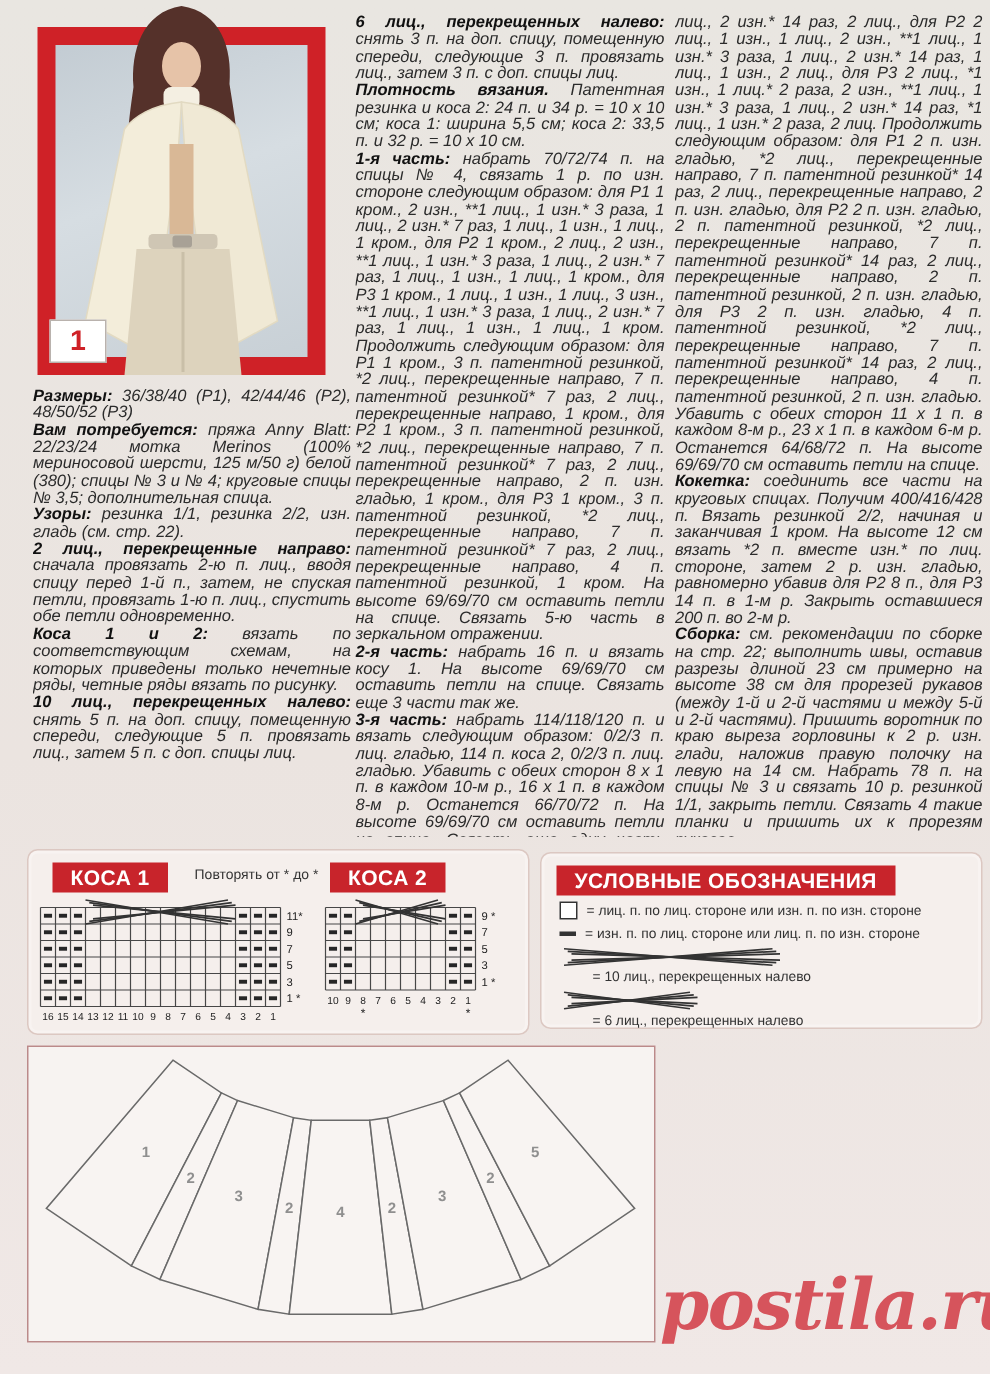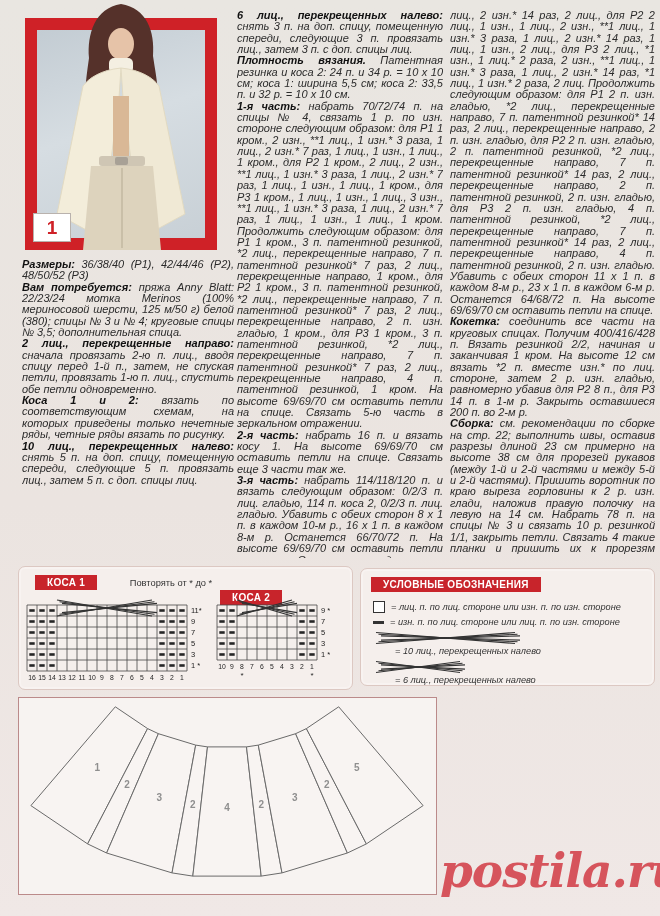--- a/index.html
+++ b/index.html
@@ -18,27 +18,27 @@
   .col{position:absolute;font-size:11px;line-height:11.35px;color:#2b2b2b;text-align:justify;overflow:hidden;font-style:italic;}
   #col1{left:22px;top:259px;width:212px;height:296px;}
   #col2{left:237px;top:10px;width:206px;height:548px;}
   #col3{left:450px;top:10px;width:205px;height:548px;}
   .para{margin:0;}
   .para b{color:#111;}
   
   .panel{position:absolute;background:#f5efec;border:1px solid #dcc8c2;border-radius:7px;box-shadow:0 0 0 2px #f8f3f1 inset;}
   #charts-panel{left:18px;top:566px;width:333px;height:122px;}
   #legend-panel{left:360px;top:568px;width:293px;height:116px;}
-  .red-hdr{position:absolute;background:#c8242b;color:#ffffff;font-weight:bold;font-size:10px;
+  .red-hdr{position:absolute;background:#c8242b;color:#ffffff;font-weight:bold;font-size:14px;
            padding:2px 12px;letter-spacing:.3px;white-space:nowrap;}
   #repeat-note{position:absolute;left:88px;top:11px;width:128px;text-align:center;font-size:9.3px;color:#333;}
   #kosa1-svg{position:absolute;left:6px;top:30px;overflow:visible;}
   #kosa2-svg{position:absolute;left:196px;top:30px;overflow:visible;}
   
-  #legend-items{position:absolute;left:12px;top:32px;right:8px;font-size:9.2px;color:#333;font-style:italic;}
+  #legend-items{position:absolute;left:12px;top:32px;right:8px;font-size:9.2px;color:#333;}
   .lg-item{margin-bottom:3px;}
   .lg-inline{display:flex;align-items:center;gap:6px;margin-bottom:4px;}
   .sym-square{display:inline-block;width:10px;height:10px;border:1.6px solid #333;background:#fff;flex:0 0 auto;}
   .sym-dash{display:inline-block;width:11px;height:3px;background:#333;flex:0 0 auto;}
   .lg-cable-text{margin:1px 0 4px 22px;}
   
   #schematic-box{position:absolute;left:18px;top:697px;width:417px;height:196px;background:#f7f3f1;border:1px solid #bb8a8a;}
   #fan-svg{position:absolute;left:0;top:0;}
   
   #watermark{position:absolute;left:440px;top:843px;font-family:"DejaVu Serif", serif;font-style:italic;
@@ -65,41 +65,42 @@
       <line x1="97" y1="168" x2="97" y2="248" stroke="#c9bfa8" stroke-width="2"></line>
     </svg>
     <div id="photo-number">
       <span>1</span>
     </div>
   </div>
 
   <div id="col1" class="col">
       <div class="para"><b>Размеры: </b>36/38/40 (Р1), 42/44/46 (Р2), 48/50/52 (Р3)</div>
       <div class="para"><b>Вам потребуется: </b>пряжа Anny Blatt: 22/23/24 мотка Merinos (100% мериносовой шерсти, 125 м/50 г) белой (380); спицы № 3 и № 4; круговые спицы № 3,5; дополнительная спица.</div>
+      <div class="para"><b>Узоры: </b>резинка 1/1, резинка 2/2, изн. гладь (см. стр. 22).</div>
       <div class="para"><b>2 лиц., перекрещенные направо: </b>сначала провязать 2-ю п. лиц., вводя спицу перед 1-й п., затем, не спуская петли, провязать 1-ю п. лиц., спустить обе петли одновременно.</div>
       <div class="para"><b>Коса 1 и 2: </b>вязать по соответствующим схемам, на которых приведены только нечетные ряды, четные ряды вязать по рисунку.</div>
       <div class="para"><b>10 лиц., перекрещенных налево: </b>снять 5 п. на доп. спицу, помещенную спереди, следующие 5 п. провязать лиц., затем 5 п. с доп. спицы лиц.</div>
     </div>
   <div id="col2" class="col">
       <div class="para"><b>6 лиц., перекрещенных налево: </b>снять 3 п. на доп. спицу, помещенную спереди, следующие 3 п. провязать лиц., затем 3 п. с доп. спицы лиц.</div>
       <div class="para"><b>Плотность вязания. </b>Патентная резинка и коса 2: 24 п. и 34 р. = 10 х 10 см; коса 1: ширина 5,5 см; коса 2: 33,5 п. и 32 р. = 10 х 10 см.</div>
       <div class="para"><b>1-я часть: </b>набрать 70/72/74 п. на спицы № 4, связать 1 р. по изн. стороне следующим образом: для Р1 1 кром., 2 изн., **1 лиц., 1 изн.* 3 раза, 1 лиц., 2 изн.* 7 раз, 1 лиц., 1 изн., 1 лиц., 1 кром., для Р2 1 кром., 2 лиц., 2 изн., **1 лиц., 1 изн.* 3 раза, 1 лиц., 2 изн.* 7 раз, 1 лиц., 1 изн., 1 лиц., 1 кром., для Р3 1 кром., 1 лиц., 1 изн., 1 лиц., 3 изн., **1 лиц., 1 изн.* 3 раза, 1 лиц., 2 изн.* 7 раз, 1 лиц., 1 изн., 1 лиц., 1 кром. Продолжить следующим образом: для Р1 1 кром., 3 п. патентной резинкой, *2 лиц., перекрещенные направо, 7 п. патентной резинкой* 7 раз, 2 лиц., перекрещенные направо, 1 кром., для Р2 1 кром., 3 п. патентной резинкой, *2 лиц., перекрещенные направо, 7 п. патентной резинкой* 7 раз, 2 лиц., перекрещенные направо, 2 п. изн. гладью, 1 кром., для Р3 1 кром., 3 п. патентной резинкой, *2 лиц., перекрещенные направо, 7 п. патентной резинкой* 7 раз, 2 лиц., перекрещенные направо, 4 п. патентной резинкой, 1 кром. На высоте 69/69/70 см оставить петли на спице. Связать 5-ю часть в зеркальном отражении.</div>
       <div class="para"><b>2-я часть: </b>набрать 16 п. и вязать косу 1. На высоте 69/69/70 см оставить петли на спице. Связать еще 3 части так же.</div>
       <div class="para"><b>3-я часть: </b>набрать 114/118/120 п. и вязать следующим образом: 0/2/3 п. лиц. гладью, 114 п. коса 2, 0/2/3 п. лиц. гладью. Убавить с обеих сторон 8 х 1 п. в каждом 10-м р., 16 х 1 п. в каждом 8-м р. Останется 66/70/72 п. На высоте 69/69/70 см оставить петли на спице. Связать еще одну часть так же.</div>
     </div>
   <div id="col3" class="col">
       <div class="para">лиц., 2 изн.* 14 раз, 2 лиц., для Р2 2 лиц., 1 изн., 1 лиц., 2 изн., **1 лиц., 1 изн.* 3 раза, 1 лиц., 2 изн.* 14 раз, 1 лиц., 1 изн., 2 лиц., для Р3 2 лиц., *1 изн., 1 лиц.* 2 раза, 2 изн., **1 лиц., 1 изн.* 3 раза, 1 лиц., 2 изн.* 14 раз, *1 лиц., 1 изн.* 2 раза, 2 лиц. Продолжить следующим образом: для Р1 2 п. изн. гладью, *2 лиц., перекрещенные направо, 7 п. патентной резинкой* 14 раз, 2 лиц., перекрещенные направо, 2 п. изн. гладью, для Р2 2 п. изн. гладью, 2 п. патентной резинкой, *2 лиц., перекрещенные направо, 7 п. патентной резинкой* 14 раз, 2 лиц., перекрещенные направо, 2 п. патентной резинкой, 2 п. изн. гладью, для Р3 2 п. изн. гладью, 4 п. патентной резинкой, *2 лиц., перекрещенные направо, 7 п. патентной резинкой* 14 раз, 2 лиц., перекрещенные направо, 4 п. патентной резинкой, 2 п. изн. гладью. Убавить с обеих сторон 11 х 1 п. в каждом 8-м р., 23 х 1 п. в каждом 6-м р. Останется 64/68/72 п. На высоте 69/69/70 см оставить петли на спице.</div>
       <div class="para"><b>Кокетка: </b>соединить все части на круговых спицах. Получим 400/416/428 п. Вязать резинкой 2/2, начиная и заканчивая 1 кром. На высоте 12 см вязать *2 п. вместе изн.* по лиц. стороне, затем 2 р. изн. гладью, равномерно убавив для Р2 8 п., для Р3 14 п. в 1-м р. Закрыть оставшиеся 200 п. во 2-м р.</div>
       <div class="para"><b>Сборка: </b>см. рекомендации по сборке на стр. 22; выполнить швы, оставив разрезы длиной 23 см примерно на высоте 38 см для прорезей рукавов (между 1-й и 2-й частями и между 5-й и 2-й частями). Пришить воротник по краю выреза горловины к 2 р. изн. глади, наложив правую полочку на левую на 14 см. Набрать 78 п. на спицы № 3 и связать 10 р. резинкой 1/1, закрыть петли. Связать 4 такие планки и пришить их к прорезям рукавов.</div>
     </div>
 
   <div id="charts-panel" class="panel">
     <div class="red-hdr" style="left:16px;top:8px;">КОСА 1</div>
     <div id="repeat-note">Повторять от * до *</div>
-    <div class="red-hdr" style="left:201px;top:23px;text-align:right;">КОСА 2</div>
+    <div class="red-hdr" style="left:201px;top:8px;text-align:right;">КОСА 2</div>
     <svg id="kosa1-svg" width="196" height="90">
         <line x1="2" y1="8" x2="162" y2="8" stroke="#474747" stroke-width="0.8"></line>
         <line x1="2" y1="19" x2="162" y2="19" stroke="#474747" stroke-width="0.8"></line>
         <line x1="2" y1="30" x2="162" y2="30" stroke="#474747" stroke-width="0.8"></line>
         <line x1="2" y1="41" x2="162" y2="41" stroke="#474747" stroke-width="0.8"></line>
         <line x1="2" y1="52" x2="162" y2="52" stroke="#474747" stroke-width="0.8"></line>
         <line x1="2" y1="63" x2="162" y2="63" stroke="#474747" stroke-width="0.8"></line>
         <line x1="2" y1="74" x2="162" y2="74" stroke="#474747" stroke-width="0.8"></line>
         <line x1="2" y1="8" x2="2" y2="74" stroke="#474747" stroke-width="0.8"></line>
         <line x1="12" y1="8" x2="12" y2="74" stroke="#474747" stroke-width="0.8"></line>

